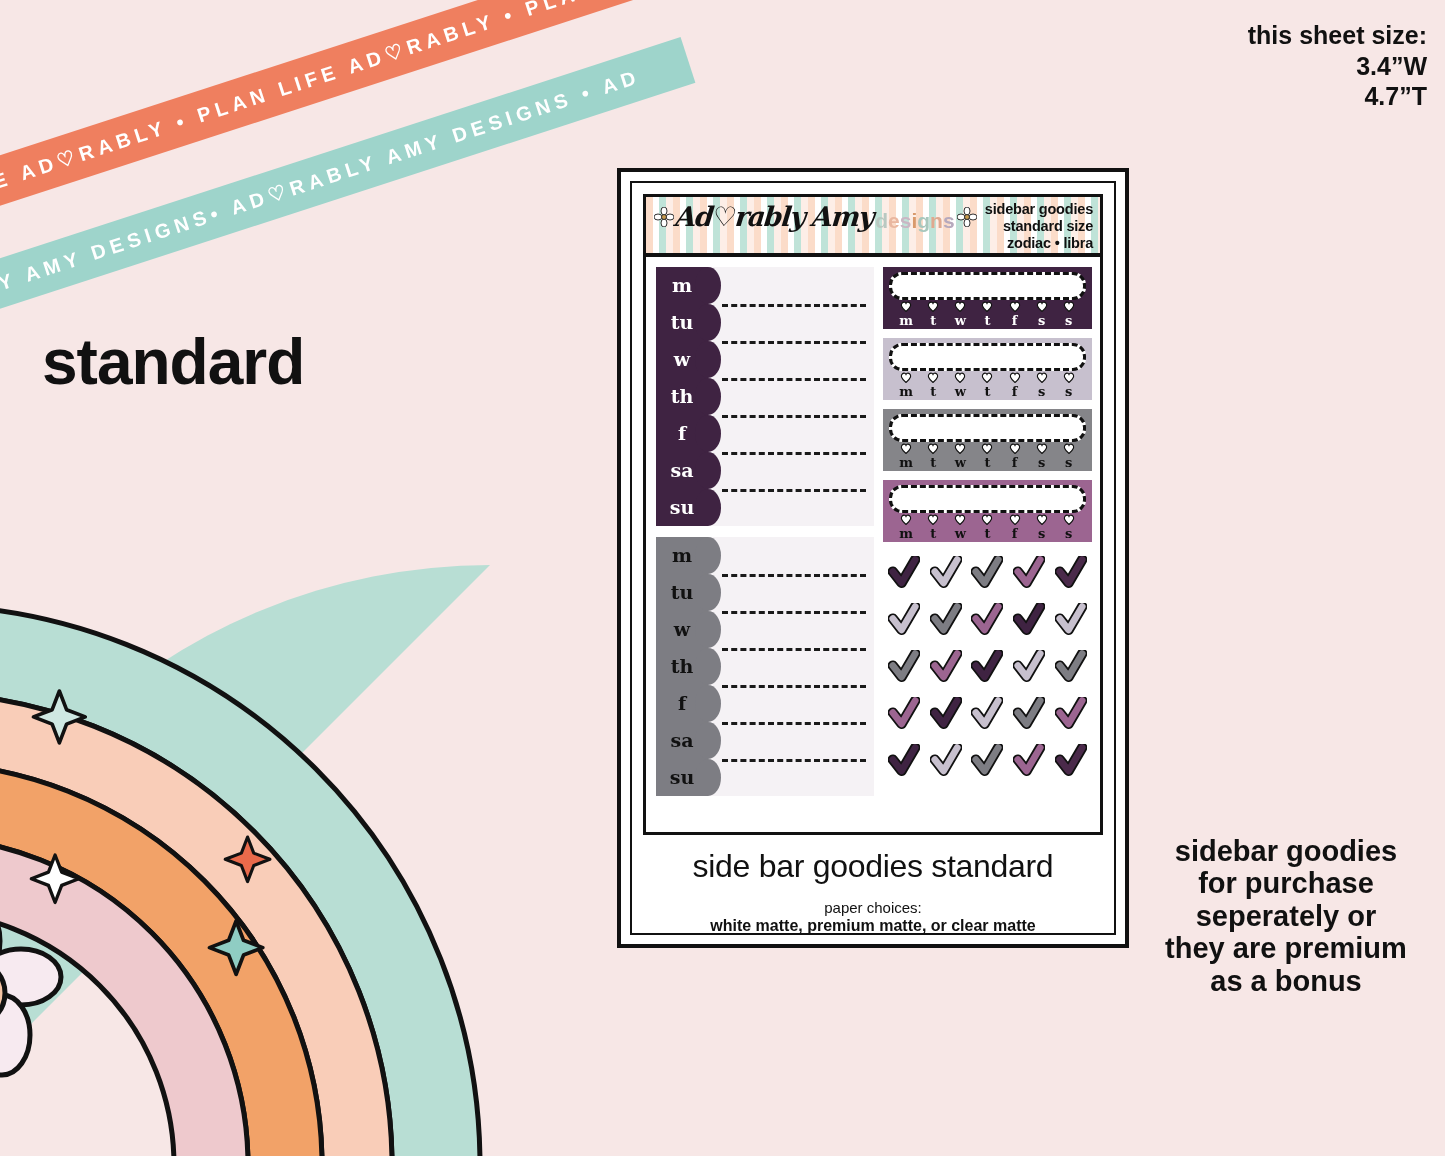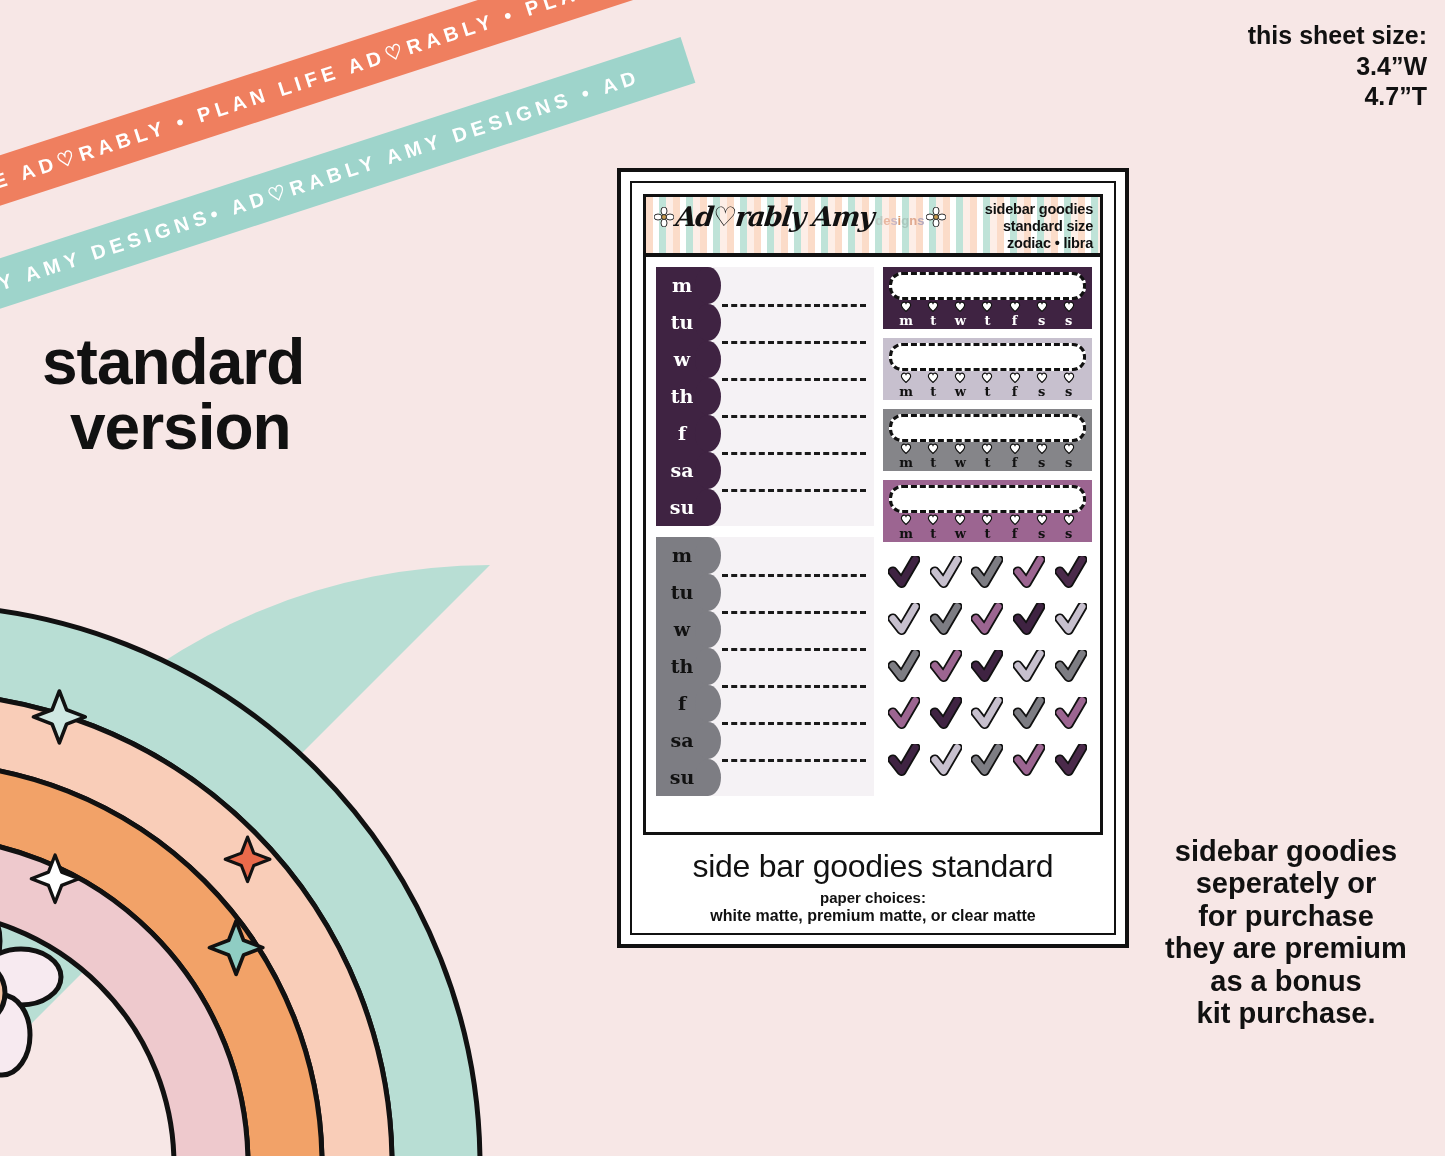--- a/index.html
+++ b/index.html
@@ -78,21 +78,21 @@
   }
   #logo-wrap{
     position:absolute;left:8px;top:4px;display:flex;align-items:center;gap:2px;
   }
   #logo-script{
     font-family:"DejaVu Serif", serif;font-style:italic;font-weight:700;
     font-size:27px;color:#111;letter-spacing:-1.5px;
     transform:skewX(-6deg);
   }
   #logo-designs{
-    font-family:"Liberation Sans", sans-serif;font-weight:700;font-size:13px;
+    font-family:"Liberation Sans", sans-serif;font-weight:700;font-size:21px;
     letter-spacing:0px;position:relative;top:4px;
   }
   #logo-designs span:nth-child(1){color:#b9c9c2;}
   #logo-designs span:nth-child(2){color:#e9b7a0;}
   #logo-designs span:nth-child(3){color:#c9b7c4;}
   #logo-designs span:nth-child(4){color:#d99a6c;}
   #logo-designs span:nth-child(5){color:#a8c7bd;}
   #logo-designs span:nth-child(6){color:#e0a98f;}
   #logo-designs span:nth-child(7){color:#b6a9bd;}
   .daisy{position:relative;width:20px;height:20px;flex:0 0 auto;}
@@ -152,51 +152,49 @@
     font-family:"DejaVu Serif", serif;font-weight:700;font-size:13px;line-height:14px;
   }
 
   
   #checks{display:grid;grid-template-columns:repeat(5,1fr);row-gap:2px;margin-top:6px;}
   #checks .ck{display:flex;align-items:center;justify-content:center;height:45px;}
 
   
   #caption{text-align:center;padding-top:13px;}
   #caption .c1{font-size:32px;font-weight:400;color:#111;letter-spacing:-.3px;}
-  #caption .c2{font-size:15px;font-weight:700;color:#111;margin-top:4px;}
+  #caption .c2{font-size:15px;font-weight:400;color:#111;margin-top:14px;}
   #caption .c3{font-size:16px;font-weight:700;color:#111;margin-top:1px;}
 </style>
 </head>
 <body>
 
 <div class="ribbon" id="ribbon-coral">
   <span>PLAN LIFE AD♡RABLY  •  PLAN LIFE AD♡RABLY  •  PLAN LIFE</span>
 </div>
 <div class="ribbon" id="ribbon-mint">
   <span>AD♡RABLY AMY DESIGNS•  AD♡RABLY AMY DESIGNS • AD</span>
 </div>
 
 <div id="sheet-size">
   <div>this sheet size:</div>
   <div>3.4”W</div>
   <div>4.7”T</div>
 </div>
 
 <div id="headline">
   <div>standard</div>
-  <div>version</div>
 </div>
 
 <div id="promo">
     <div>sidebar goodies</div>
+    <div>for purchase</div>
     <div>seperately or</div>
-    <div>for purchase</div>
     <div>they are premium</div>
     <div>as a bonus</div>
-    <div>kit purchase.</div>
   </div>
 
 <svg id="rainbow" viewBox="0 0 700 620">
   <g fill="none" stroke="#111" stroke-width="5">
     <path d="M30 620 A 600 600 0 0 1 630 20" stroke="none" fill="#b8ded4"></path>
   </g>
 
   <g stroke="#111" stroke-width="5" fill="none">
     <path d="M-120 612 A 612 612 0 0 1 492 0" stroke-width="0" fill="none"></path>
   </g>

